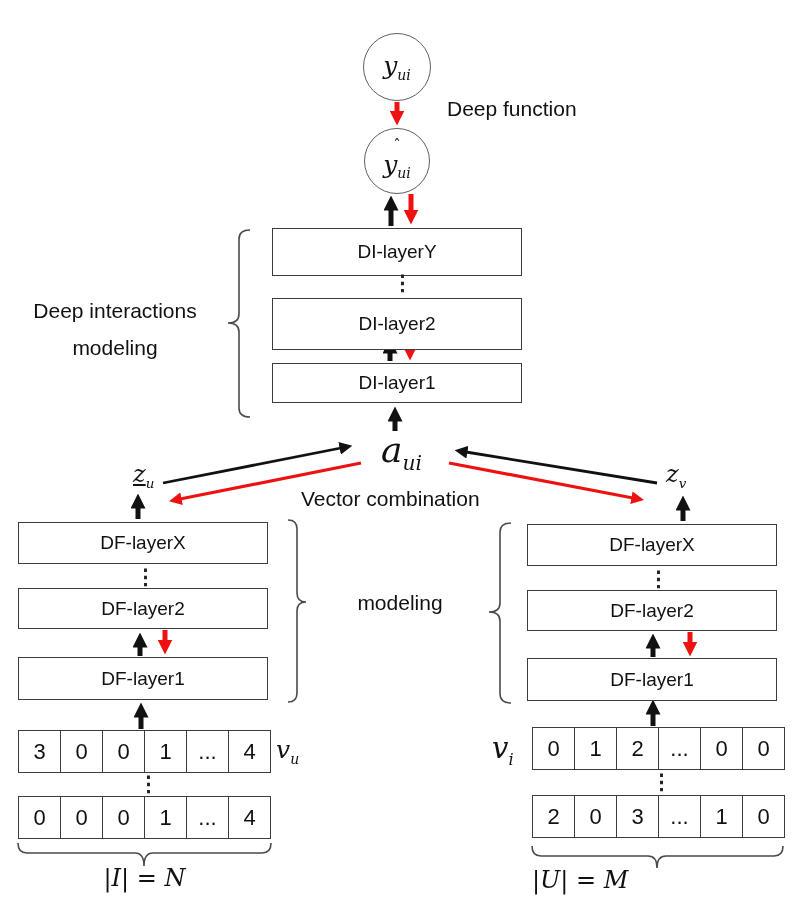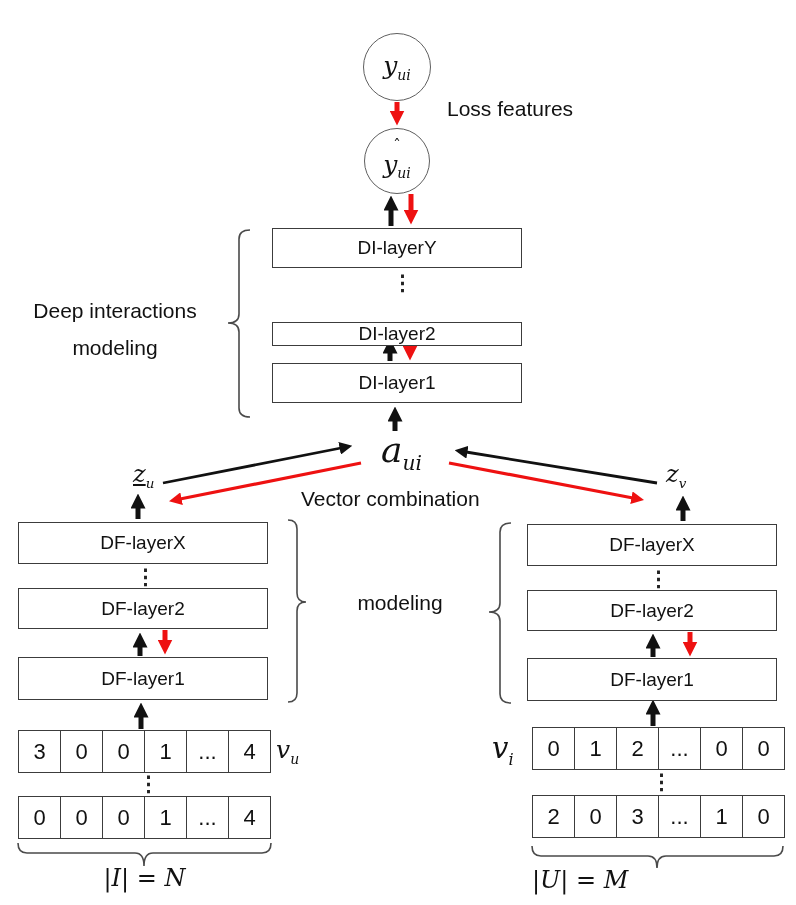--- a/index.html
+++ b/index.html
@@ -81,27 +81,27 @@
 
   <div class="circle" style="left:363px;top:33px;width:68px;height:68px;">
     <span class="math" style="font-size:25px;"><span>y</span><span class="sub">ui</span></span>
   </div>
 
   <div class="circle" style="left:364px;top:128px;width:66px;height:66px;">
     <span class="hat">ˆ</span>
     <span class="math" style="font-size:25px;"><span>y</span><span class="sub">ui</span></span>
   </div>
 
-  <div class="caption" style="left:447px;top:97px;">Loss features</div>
+  <div class="caption" style="left:447px;top:97px;">Deep function</div>
 
-  <div class="layerbox" style="left:272px;top:228px;height:40px;">
+  <div class="layerbox" style="left:272px;top:228px;height:48px;">
       <span>DI-layerY</span>
     </div>
   <div class="vdots" style="left:392px;top:272px;">⋮</div>
-  <div class="layerbox" style="left:272px;top:298px;height:24px;margin-top:24px;">
+  <div class="layerbox" style="left:272px;top:298px;height:52px;">
       <span>DI-layer2</span>
     </div>
   <div class="layerbox" style="left:272px;top:363px;height:40px;">
       <span>DI-layer1</span>
     </div>
 
   <div class="caption2" style="left:10px;top:292px;width:210px;line-height:37px;">
     <div>Deep interactions</div>
     <div>modeling</div>
   </div>

